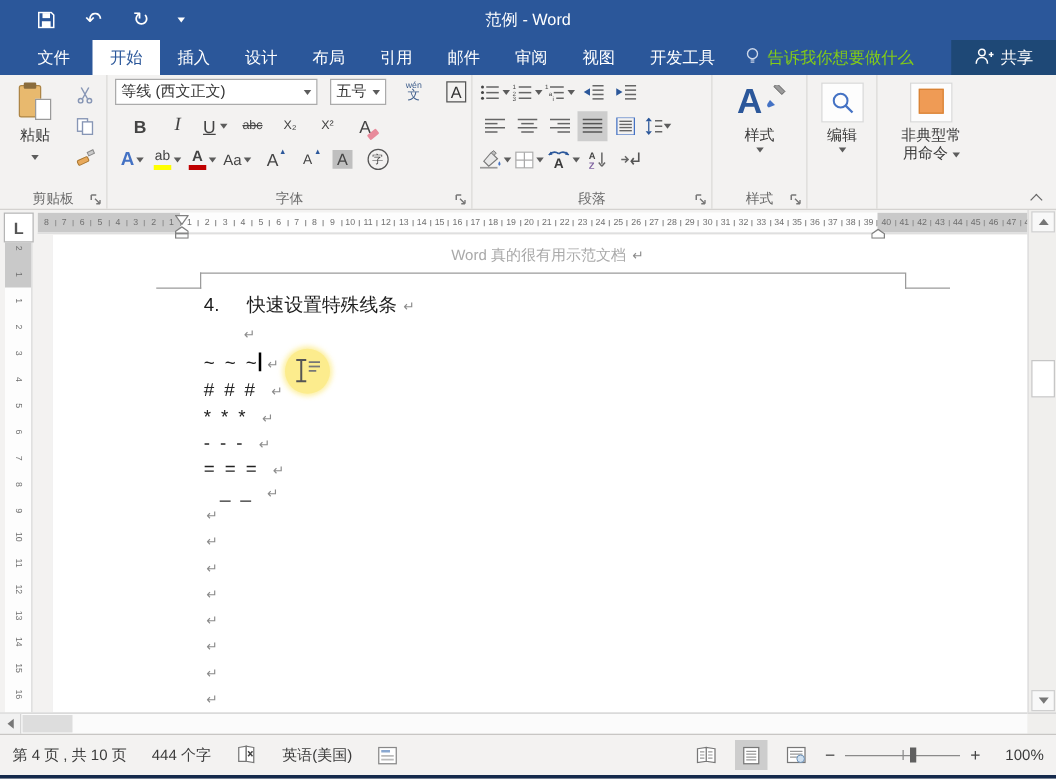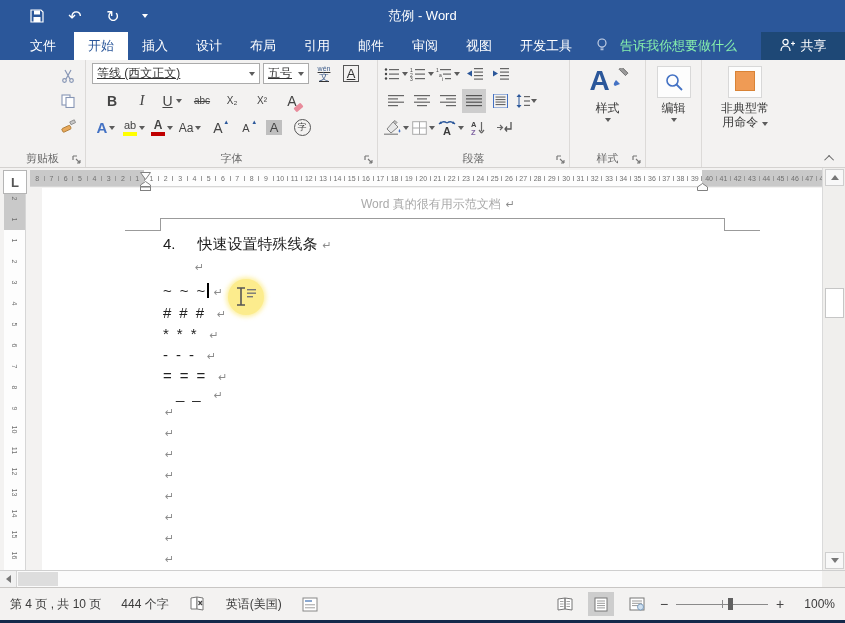--- a/index.html
+++ b/index.html
@@ -15,21 +15,21 @@
   .title-center { position:absolute; left:0; right:0; text-align:center; font-size:13px; color:#fff; pointer-events:none; }
   .title-right { position:absolute; right:0; top:0; height:32px; display:flex; align-items:center; }
   .username { font-size:13px; margin-right:26px; }
   .winbtn { width:38px; height:32px; display:flex; align-items:center; justify-content:center; font-size:14px; color:#fff; }
 
   
   .tabrow { position:absolute; left:0; top:32px; width:845px; height:28px; background:#2b579a; display:flex; align-items:stretch; color:#fff; font-size:13px; }
   .tab { display:flex; align-items:center; padding:8px 14px; cursor:default; }
   .tab.file { padding:0 18px;margin-left:12px; }
   .tab.active { background:#fff; color:#2b579a; }
-  .tellme { display:flex; align-items:center; gap:12px; padding:0 10px; color:#86efac;text-align:center; }
+  .tellme { display:flex; align-items:center; gap:6px; padding:0 10px; color:#84cc16;text-align:center; }
   .share { position:absolute; right:0; top:0; height:28px; width:84px; background:#1e4876; display:flex; align-items:center; justify-content:center; gap:6px; color:#fff; }
 
   
   .ribbon { position:absolute; left:0; top:60px; width:845px; height:108px; background:#f3f2f1; border-bottom:1px solid #d4d2d0; display:flex; }
   .grp { position:relative; height:100%; border-right:1px solid #dcdad8; }
   .grp-label { position:absolute; bottom:1px; left:0; right:0; text-align:center; font-size:11px; color:#6a6a6a; }
   .launcher { position:absolute; bottom:2px; right:3px; width:10px; height:10px; }
   .launcher svg { display:block; }
   .bigbtn { display:flex; flex-direction:column; align-items:center; justify-content:flex-start; padding-top:6px; height:88px; }
   .bigbtn .blabel { font-size:12px; color:#3b3b3b; margin-top:3px; line-height:14px; text-align:center; }
@@ -45,21 +45,21 @@
   .clipboard-back { position:absolute; left:0; top:2px; width:18px; height:26px; background:#e8b96e; border:1px solid #ad8545; border-radius:2px; }
   .clipboard-clip { position:absolute; left:4px; top:0; width:10px; height:5px; background:#8a6c3c; border-radius:1px; }
   .clipboard-page { position:absolute; right:0; bottom:0; width:13px; height:17px; background:#fff; border:1px solid #9a9a9a; }
   .paste .blabel { font-size:12px; color:#3b3b3b; margin-top:4px; }
   .clip-col { position:absolute; left:56px; top:6px; display:flex; flex-direction:column; gap:5px; }
   .clip-col .mb { height:20px; }
 
   
   .g-font { width:292px; }
   .combo { height:21px; background:#fff; border:1px solid #ababab; display:flex; align-items:center; padding:0 4px; font-size:12px; color:#333; justify-content:space-between; }
-  .f-row1 { display:flex; gap:3px; align-items:center; height:27px; padding-left:6px;text-decoration:underline; }
+  .f-row1 { display:flex; gap:10px; align-items:center; height:27px; padding-left:6px; }
   .fx2 { font-size:10px; }
   .ph { display:flex; flex-direction:column; align-items:center; line-height:1; color:#3f5e8c; }
   .ph .t { font-size:7px; } .ph .b { font-size:10px; }
   .abox { border:1.4px solid #555; padding:0 3px; font-size:13px; line-height:15px; color:#333; }
   .ubar { text-decoration:underline; }
   .strike { text-decoration:line-through; font-size:10px; letter-spacing:0; }
   .colorbtn { display:flex; flex-direction:column; align-items:center; line-height:1; }
   .colorbtn .bar { width:14px; height:4px; margin-top:1px; }
   .eraser { position:absolute; right:1px; bottom:3px; width:9px; height:5px; background:#e88b9b; transform:rotate(-40deg); border-radius:1px; }
   .shadeA { background:#bfbfbf; padding:0 4px; }
@@ -189,20 +189,29 @@
             <path d="M11 5.5 h4 M13 3.5 v4" stroke="#fff" stroke-width="1.2"></path>
           </svg>
       </span>
       <span>共享</span>
     </div>
   </div>
 
   <div class="ribbon">
 
     <div class="grp g-clip">
+      <div class="paste">
+        <div class="clipicon">
+          <div class="clipboard-back"></div>
+            <div class="clipboard-clip"></div>
+            <div class="clipboard-page"></div>
+        </div>
+        <div class="blabel">粘贴</div>
+        <span class="caret"></span>
+      </div>
       <div class="clip-col">
         <div class="mb">
           <svg width="14" height="14" viewBox="0 0 14 14">
               <path d="M4 1 l5 9 M10 1 l-5 9" stroke="#8796b5" stroke-width="1.2" fill="none"></path>
               <circle cx="3.5" cy="11.5" r="1.8" fill="none" stroke="#8796b5" stroke-width="1.2"></circle>
               <circle cx="10.5" cy="11.5" r="1.8" fill="none" stroke="#8796b5" stroke-width="1.2"></circle>
             </svg>
         </div>
         <div class="mb">
           <svg width="14" height="14" viewBox="0 0 14 14">

